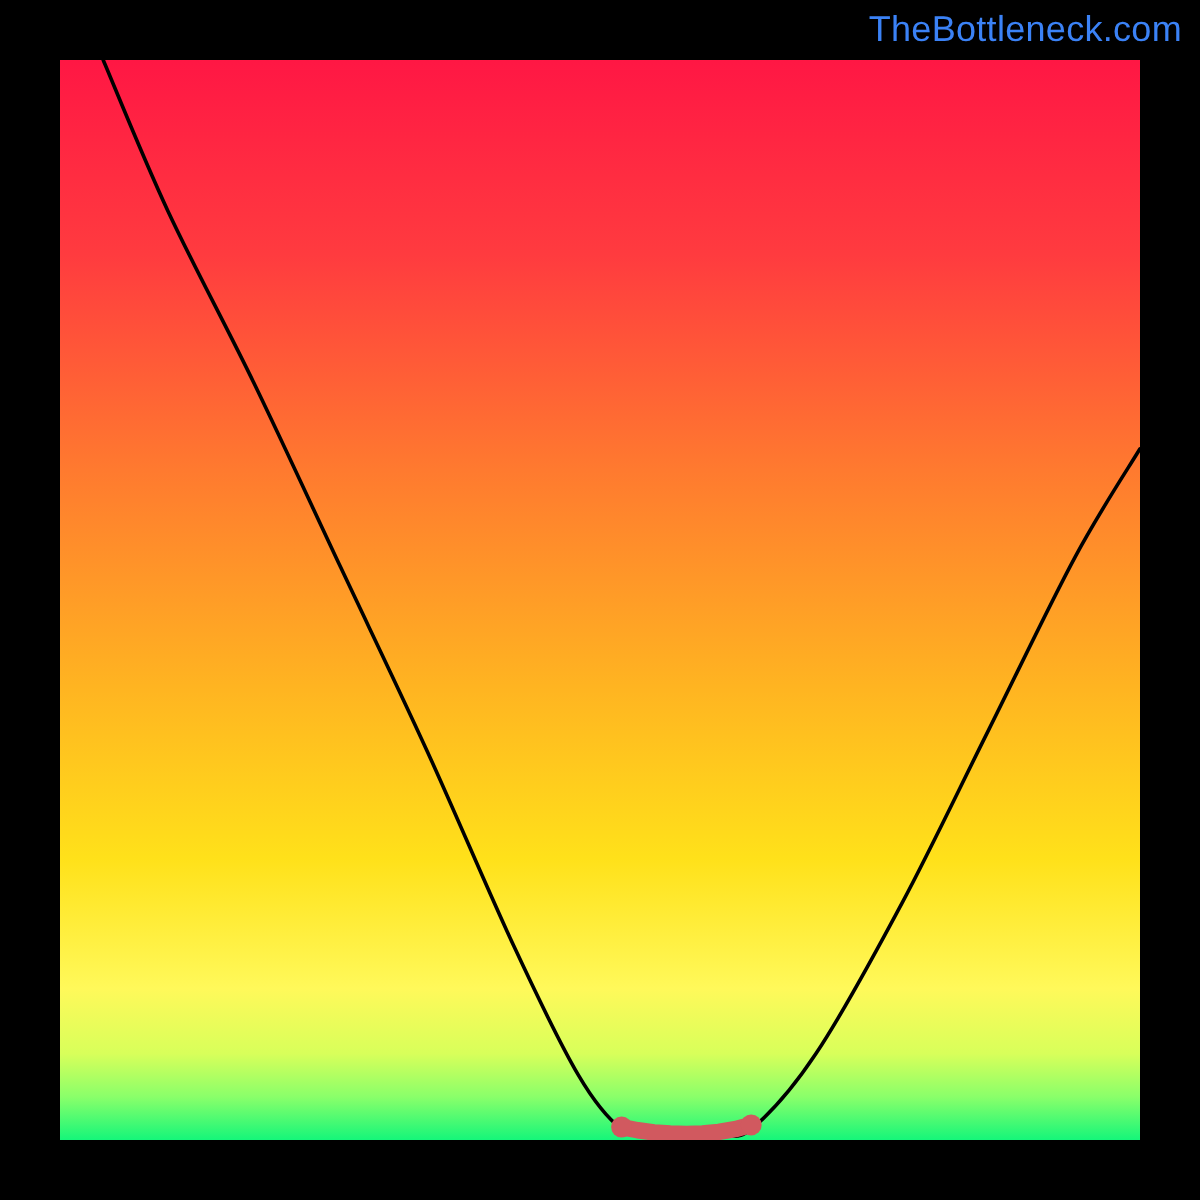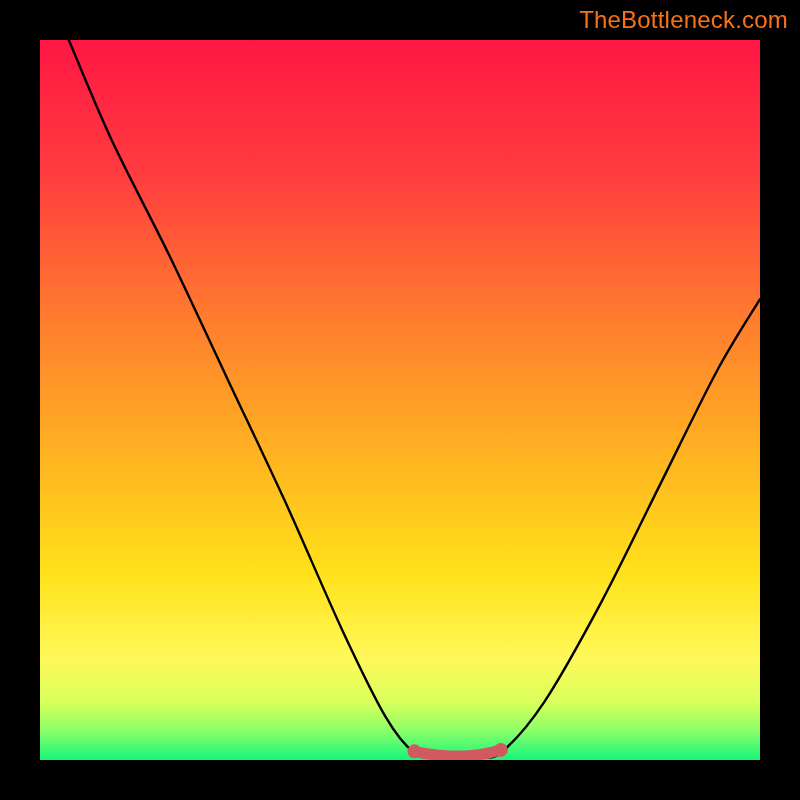--- a/index.html
+++ b/index.html
@@ -31,21 +31,21 @@
     position: absolute;
     left: 0;
     top: 0;
     width: 100%;
     height: 100%;
   }
   .attribution {
     position: absolute;
     top: 6px;
     right: 12px;
-    color: #f97316;
+    color: #3b82f6;
     font-size: 24px;
     font-weight: 500;
     letter-spacing: 0.2px;
     user-select: none;
   }
   svg.curves {
     position: absolute;
     left: 0;
     top: 0;
     width: 100%;

